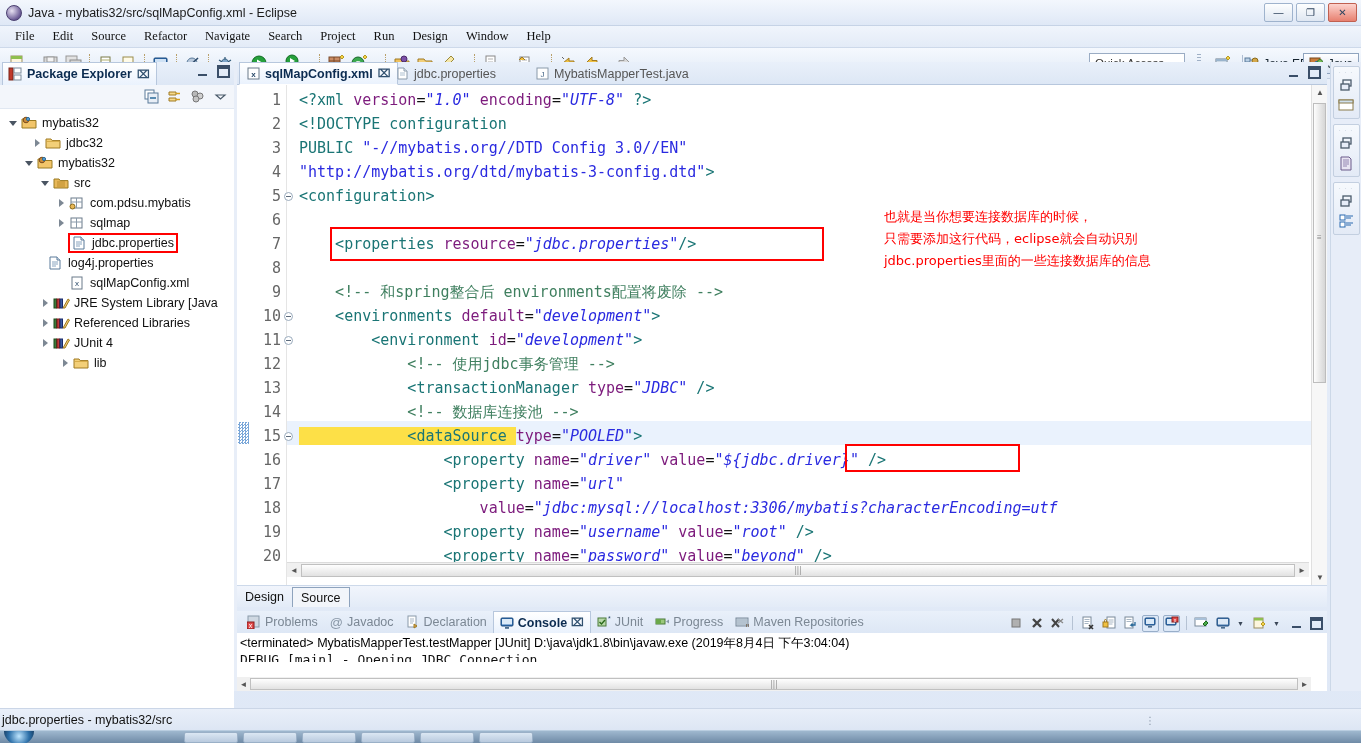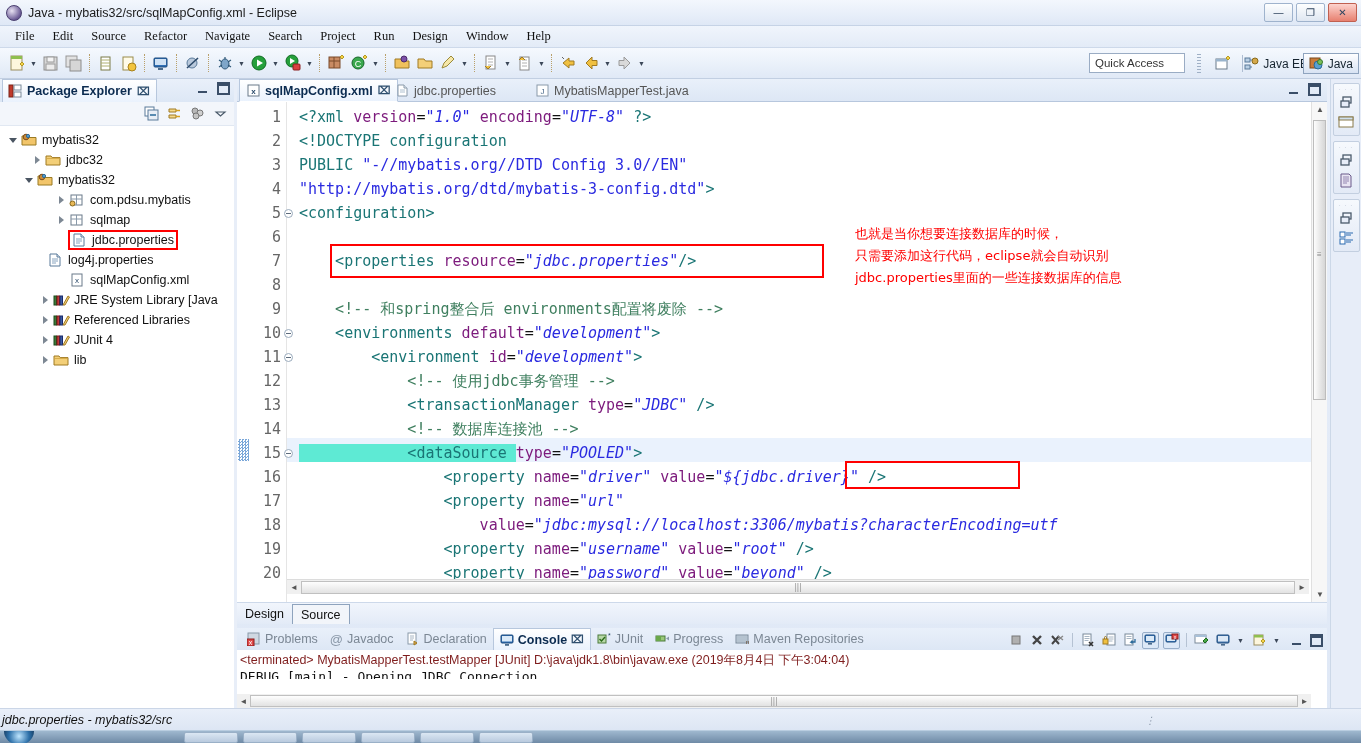--- a/index.html
+++ b/index.html
@@ -119,21 +119,21 @@
   .persp-btn.javaee { right: 48px; }
   .persp-btn.java {
     right: 2px;
     background: linear-gradient(#fefeff, #d8e3f3);
     border: 1px solid #8fa4bf;
     border-radius: 0;
   }
 
   
   .main {
-    position: absolute; left: 0; top: 79px;
+    position: absolute; left: 0; top: 62px;
     width: 1114px; height: 629px;
   }
 
   
   .pkg-panel {
     position: absolute; left: 0; top: 0;
     width: 234px; height: 629px;
     background: #f3f6fb;
   }
   .view-tabrow {
@@ -276,20 +276,21 @@
     position: absolute;
     border: 2px solid #ff0000;
   }
   .note {
     position: absolute;
     color: #ff0000;
     font-family: "DejaVu Sans", sans-serif;
     font-size: 13px;
     line-height: 22px;
     white-space: pre;
+    margin-left: 29px;
   }
 
   .ed-hscroll {
     position: absolute; left: 50px; top: 500px;
     width: 1022px; height: 15px;
     background: #f0f0f0; border-top: 1px solid #dcdcdc;
     display: flex; align-items: center;
   }
   .ed-hscroll .arrow-l, .ed-hscroll .arrow-r { width: 14px; text-align: center; font-size: 8px; color: #555; }
   .ed-hs-thumb {
@@ -358,21 +359,21 @@
   .con-tool-sep { width:1px; height:14px; background:#b5c2d3; margin: 0 2px; }
   .con-minmax { display: flex; gap: 7px; margin-left: 4px; }
   .con-body {
     position: absolute; left: 0; top: 22px;
     width: 1090px; height: 58px;
     background: #fff;
     font-family: "Liberation Sans", sans-serif;
     font-size: 12.5px;
     overflow: hidden;
   }
-  .con-line1 { padding: 2px 16px 0 3px; color: #7f1d1d; white-space: nowrap; }
+  .con-line1 { padding: 2px 16px 0 3px; color: #000000; white-space: nowrap; }
   .con-line2 {
     padding-left: 3px; color: #111;
     font-family: "DejaVu Sans Mono", monospace;
     font-size: 13px;
     white-space: nowrap;
     overflow: hidden;
     height: 10px;
   }
   .con-hscroll {
     position: absolute; left: 0; bottom: 0;
@@ -404,21 +405,21 @@
   }
   .strip-dots { text-align:center; color:#97a6ba; font-size:6px; letter-spacing:1px; line-height:6px; }
   .strip-icon { height: 20px; display:flex; align-items:center; justify-content:center; }
   .statusbar {
     position: absolute; left: 0; top: 708px;
     width: 1361px; height: 22px;
     background: linear-gradient(#e9eff9, #dde6f4);
     border-top: 1px solid #cbd6e7;
     display: flex; align-items: center;
     padding-left: 2px;
-    font-size: 12.5px; color: #111; font-style: italic;
+    font-size: 12.5px; color: #111;
   }
   .status-dots {
     position: absolute; left: 1145px; top: 6px;
     color: #8b98aa; font-size: 10px; letter-spacing: 2px;
   }
   .taskbar {
     position: absolute; left: 0; top: 730px;
     width: 1361px; height: 13px;
     background: linear-gradient(#9fb8cf, #6f8aa6);
     border-top: 1px solid #b9cde0;
@@ -729,20 +730,32 @@
           <span class="ticon">
             <svg width="16" height="14" viewBox="0 0 16 14">
                 <path d="M1 3h5l1 1.5h8V12H1z" fill="#f2c56a" stroke="#9a7a22"></path>
                 <circle cx="5" cy="4" r="2.8" fill="#c98b3a" stroke="#7a4a1a"></circle>
                 <circle cx="7" cy="3" r="1.6" fill="#5aa0d0" stroke="#2a6a9a"></circle>
               </svg>
           </span>
           <span class="tlabel">mybatis32</span>
         </div>
 
+        <div class="tr" style="padding-left:38px">
+          <span class="tw">
+              <i class="caret-open"></i>
+            </span>
+          <span class="ticon">
+            <svg width="16" height="14" viewBox="0 0 16 14">
+                <path d="M1 3h5l1.2 1.6H15V12H1z" fill="#e8b858" stroke="#9a7a22"></path>
+                <path d="M4 6h8M4 8h8M4 10h8" stroke="#b8882a" stroke-width="0.9"></path>
+              </svg>
+          </span>
+          <span class="tlabel">src</span>
+        </div>
 
         <div class="tr" style="padding-left:54px">
           <span class="tw">
               <i class="caret-closed"></i>
             </span>
           <span class="ticon">
             <svg width="16" height="14" viewBox="0 0 16 14">
                 <rect x="2" y="2" width="11" height="10" fill="#fff" stroke="#6a7a8a"></rect>
                 <path d="M2 6h11M7.5 2v10" stroke="#8a9aaa"></path>
                 <circle cx="3.5" cy="10.5" r="2.5" fill="#e8b858" stroke="#8a6a1a"></circle>
@@ -839,21 +852,21 @@
             <svg width="17" height="14" viewBox="0 0 17 14">
                 <rect x="1" y="3" width="2.5" height="9" fill="#3a7a3a" stroke="#1a4a1a"></rect>
                 <rect x="4" y="3" width="2.5" height="9" fill="#c03a3a" stroke="#7a1a1a"></rect>
                 <rect x="7" y="3" width="2.5" height="9" fill="#3a5aa0" stroke="#1a2a6a"></rect>
                 <path d="M10 12l5-9 1.5 1-4.5 8z" fill="#f3cf78" stroke="#a07a22"></path>
               </svg>
           </span>
           <span class="tlabel">JUnit 4</span>
         </div>
 
-        <div class="tr" style="padding-left:38px">
+        <div class="tr" style="padding-left:58px">
           <span class="tw">
               <i class="caret-closed"></i>
             </span>
           <span class="ticon">
             <svg width="16" height="14" viewBox="0 0 16 14">
                 <path d="M1 3h5l1.2 1.6H15V12H1z" fill="#f3cf78" stroke="#a07a22"></path>
                 <path d="M2 5.5h12" stroke="#d8ad4a"></path>
               </svg>
           </span>
           <span class="tlabel">lib</span>
@@ -958,21 +971,21 @@
           <div class="codeline" style="top:219px"><span class="t">    &lt;environments </span><span class="at">default</span><span class="eq">=</span><span class="st">"development"</span><span class="t">&gt;</span></div>
           
           <div class="codeline" style="top:243px"><span class="t">        &lt;environment </span><span class="at">id</span><span class="eq">=</span><span class="st">"development"</span><span class="t">&gt;</span></div>
           
           <div class="codeline" style="top:267px"><span class="cm">            &lt;!-- 使用jdbc事务管理 --&gt;</span></div>
           
           <div class="codeline" style="top:291px"><span class="t">            &lt;transactionManager </span><span class="at">type</span><span class="eq">=</span><span class="st">"JDBC"</span><span class="t"> /&gt;</span></div>
           
           <div class="codeline" style="top:315px"><span class="cm">            &lt;!-- 数据库连接池 --&gt;</span></div>
           
-          <div class="codeline" style="top:339px"><span class="t" style="background:#5eead4">            &lt;dataSource </span><span class="at">type</span><span class="eq">=</span><span class="st">"POOLED"</span><span class="t">&gt;</span></div>
+          <div class="codeline" style="top:339px"><span class="t" style="background:#fde047">            &lt;dataSource </span><span class="at">type</span><span class="eq">=</span><span class="st">"POOLED"</span><span class="t">&gt;</span></div>
           
           <div class="codeline" style="top:363px"><span class="t">                &lt;property </span><span class="at">name</span><span class="eq">=</span><span class="st">"driver"</span><span class="eq"> </span><span class="at">value</span><span class="eq">=</span><span class="st">"${jdbc.driver}"</span><span class="t"> /&gt;</span></div>
           
           <div class="codeline" style="top:387px"><span class="t">                &lt;property </span><span class="at">name</span><span class="eq">=</span><span class="st">"url"</span></div>
           
           <div class="codeline" style="top:411px"><span class="at">                    value</span><span class="eq">=</span><span class="st">"jdbc:mysql://localhost:3306/mybatis?characterEncoding=utf</span></div>
           
           <div class="codeline" style="top:435px"><span class="t">                &lt;property </span><span class="at">name</span><span class="eq">=</span><span class="st">"username"</span><span class="eq"> </span><span class="at">value</span><span class="eq">=</span><span class="st">"root"</span><span class="t"> /&gt;</span></div>
           
           <div class="codeline" style="top:459px"><span class="t">                &lt;property </span><span class="at">name</span><span class="eq">=</span><span class="st">"password"</span><span class="eq"> </span><span class="at">value</span><span class="eq">=</span><span class="st">"beyond"</span><span class="t"> /&gt;</span></div>

